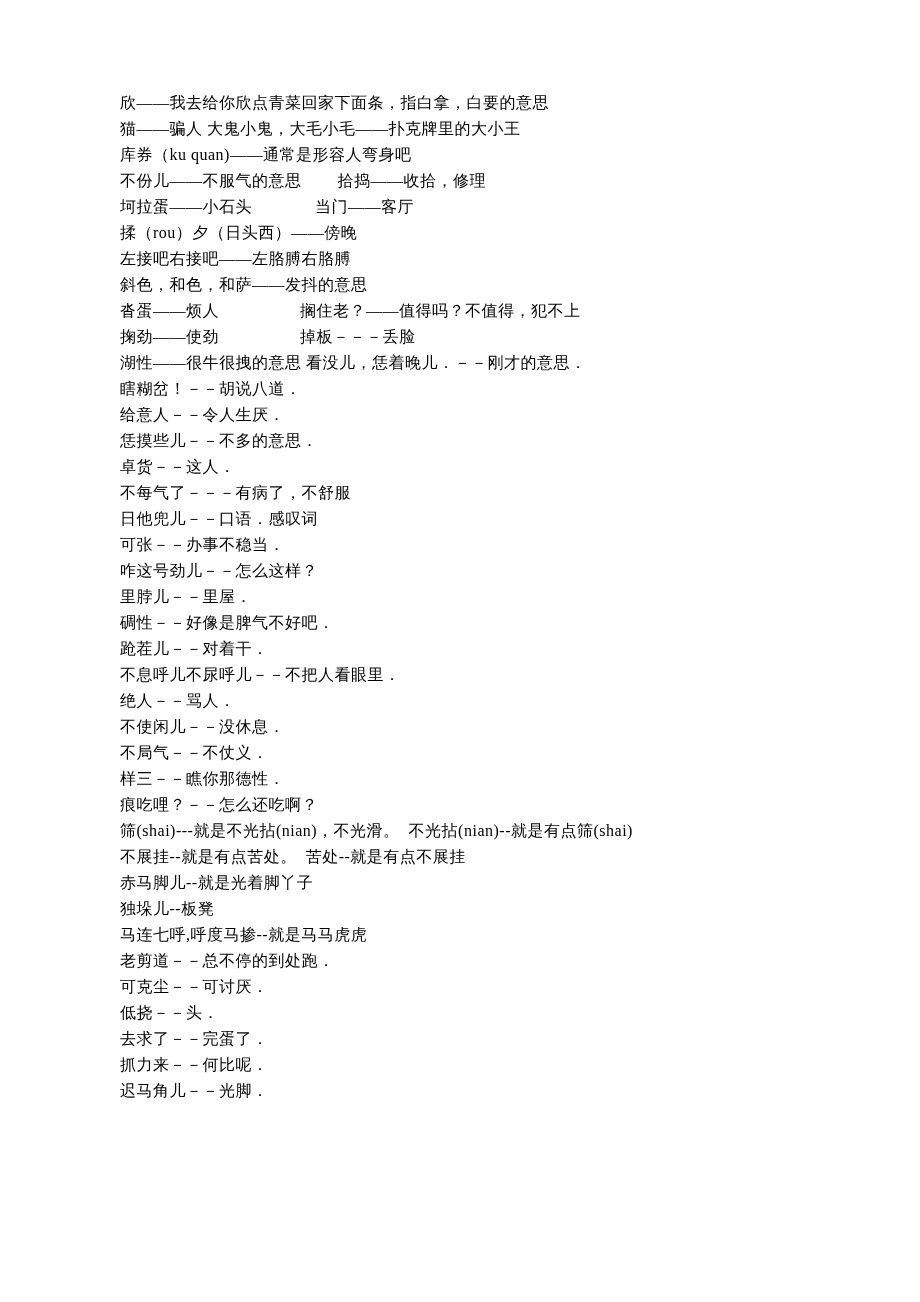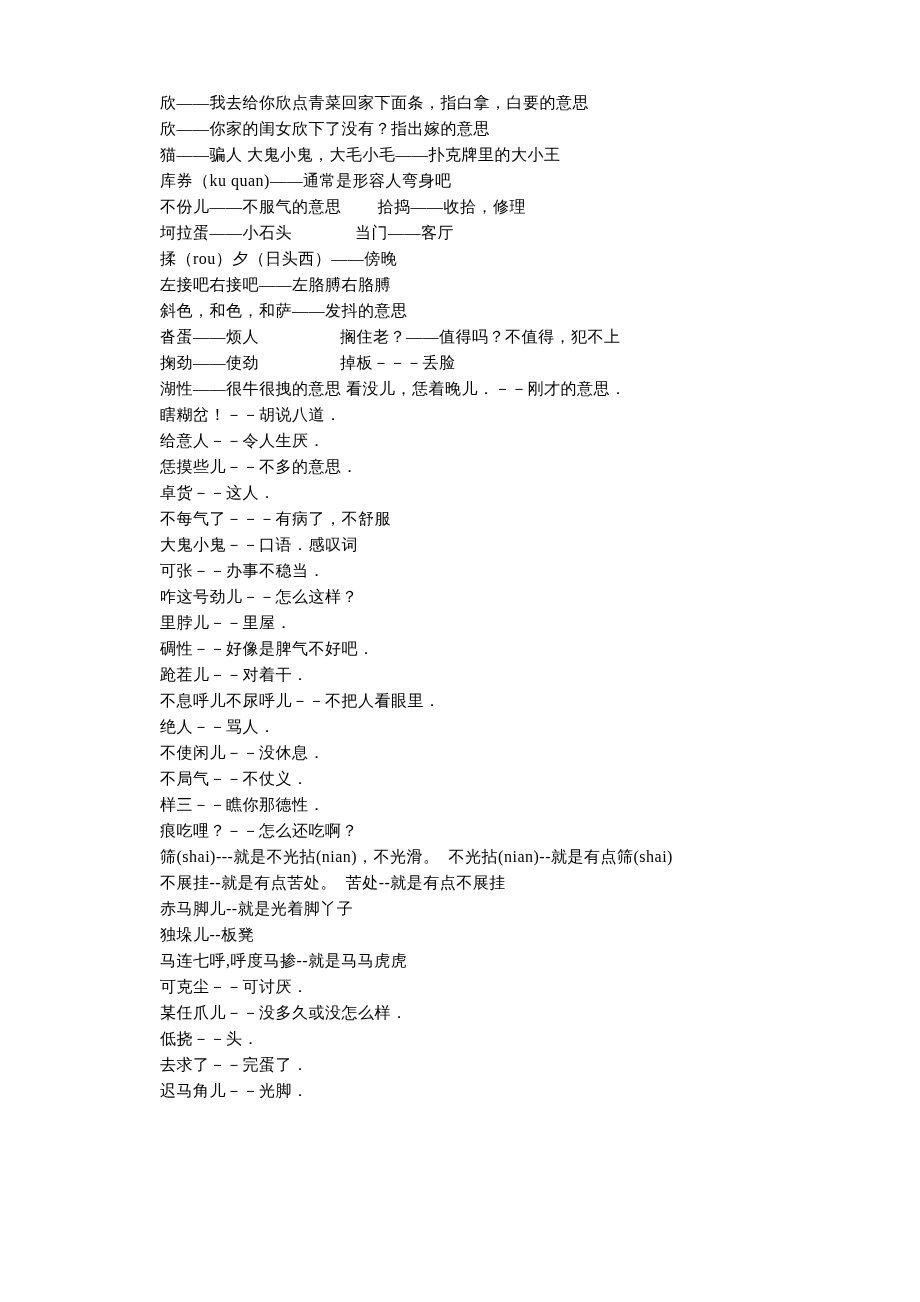--- a/index.html
+++ b/index.html
@@ -11,61 +11,60 @@
   }
   .page {
     padding: 90px 120px 90px 120px;
     font-size: 16px;
     line-height: 26px;
     color: #000;
     letter-spacing: 0.5px;
   }
   .line {
     white-space: pre;
-    margin-left: 40px;
   }
 </style>
 </head>
 <body>
 
 <div class="page">
   <div id="content">
       <div class="line">欣——我去给你欣点青菜回家下面条，指白拿，白要的意思</div>
-      <div class="line">欣——你家的闺女欣下了没有？指出嫁的意思</div>
       <div class="line">猫——骗人 大鬼小鬼，大毛小毛——扑克牌里的大小王</div>
       <div class="line">库券（ku quan)——通常是形容人弯身吧</div>
       <div class="line">不份儿——不服气的意思        拾捣——收拾，修理</div>
       <div class="line">坷拉蛋——小石头              当门——客厅</div>
       <div class="line">揉（rou）夕（日头西）——傍晚</div>
       <div class="line">左接吧右接吧——左胳膊右胳膊</div>
       <div class="line">斜色，和色，和萨——发抖的意思</div>
       <div class="line">沓蛋——烦人                  搁住老？——值得吗？不值得，犯不上</div>
       <div class="line">掬劲——使劲                  掉板－－－丢脸</div>
       <div class="line">湖性——很牛很拽的意思 看没儿，恁着晚儿．－－刚才的意思．</div>
       <div class="line">瞎糊岔！－－胡说八道．</div>
       <div class="line">给意人－－令人生厌．</div>
       <div class="line">恁摸些儿－－不多的意思．</div>
       <div class="line">卓货－－这人．</div>
       <div class="line">不每气了－－－有病了，不舒服</div>
-      <div class="line">大鬼小鬼－－口语．感叹词</div>
+      <div class="line">日他兜儿－－口语．感叹词</div>
       <div class="line">可张－－办事不稳当．</div>
       <div class="line">咋这号劲儿－－怎么这样？</div>
       <div class="line">里脖儿－－里屋．</div>
       <div class="line">碉性－－好像是脾气不好吧．</div>
       <div class="line">跄茬儿－－对着干．</div>
       <div class="line">不息呼儿不尿呼儿－－不把人看眼里．</div>
       <div class="line">绝人－－骂人．</div>
       <div class="line">不使闲儿－－没休息．</div>
       <div class="line">不局气－－不仗义．</div>
       <div class="line">样三－－瞧你那德性．</div>
       <div class="line">痕吃哩？－－怎么还吃啊？</div>
       <div class="line">筛(shai)---就是不光拈(nian)，不光滑。  不光拈(nian)--就是有点筛(shai)</div>
       <div class="line">不展挂--就是有点苦处。  苦处--就是有点不展挂</div>
       <div class="line">赤马脚儿--就是光着脚丫子</div>
       <div class="line">独垛儿--板凳</div>
       <div class="line">马连七呼,呼度马掺--就是马马虎虎</div>
+      <div class="line">老剪道－－总不停的到处跑．</div>
       <div class="line">可克尘－－可讨厌．</div>
-      <div class="line">某任爪儿－－没多久或没怎么样．</div>
       <div class="line">低挠－－头．</div>
       <div class="line">去求了－－完蛋了．</div>
+      <div class="line">抓力来－－何比呢．</div>
       <div class="line">迟马角儿－－光脚．</div>
     </div>
 </div>
 
 </body></html>

